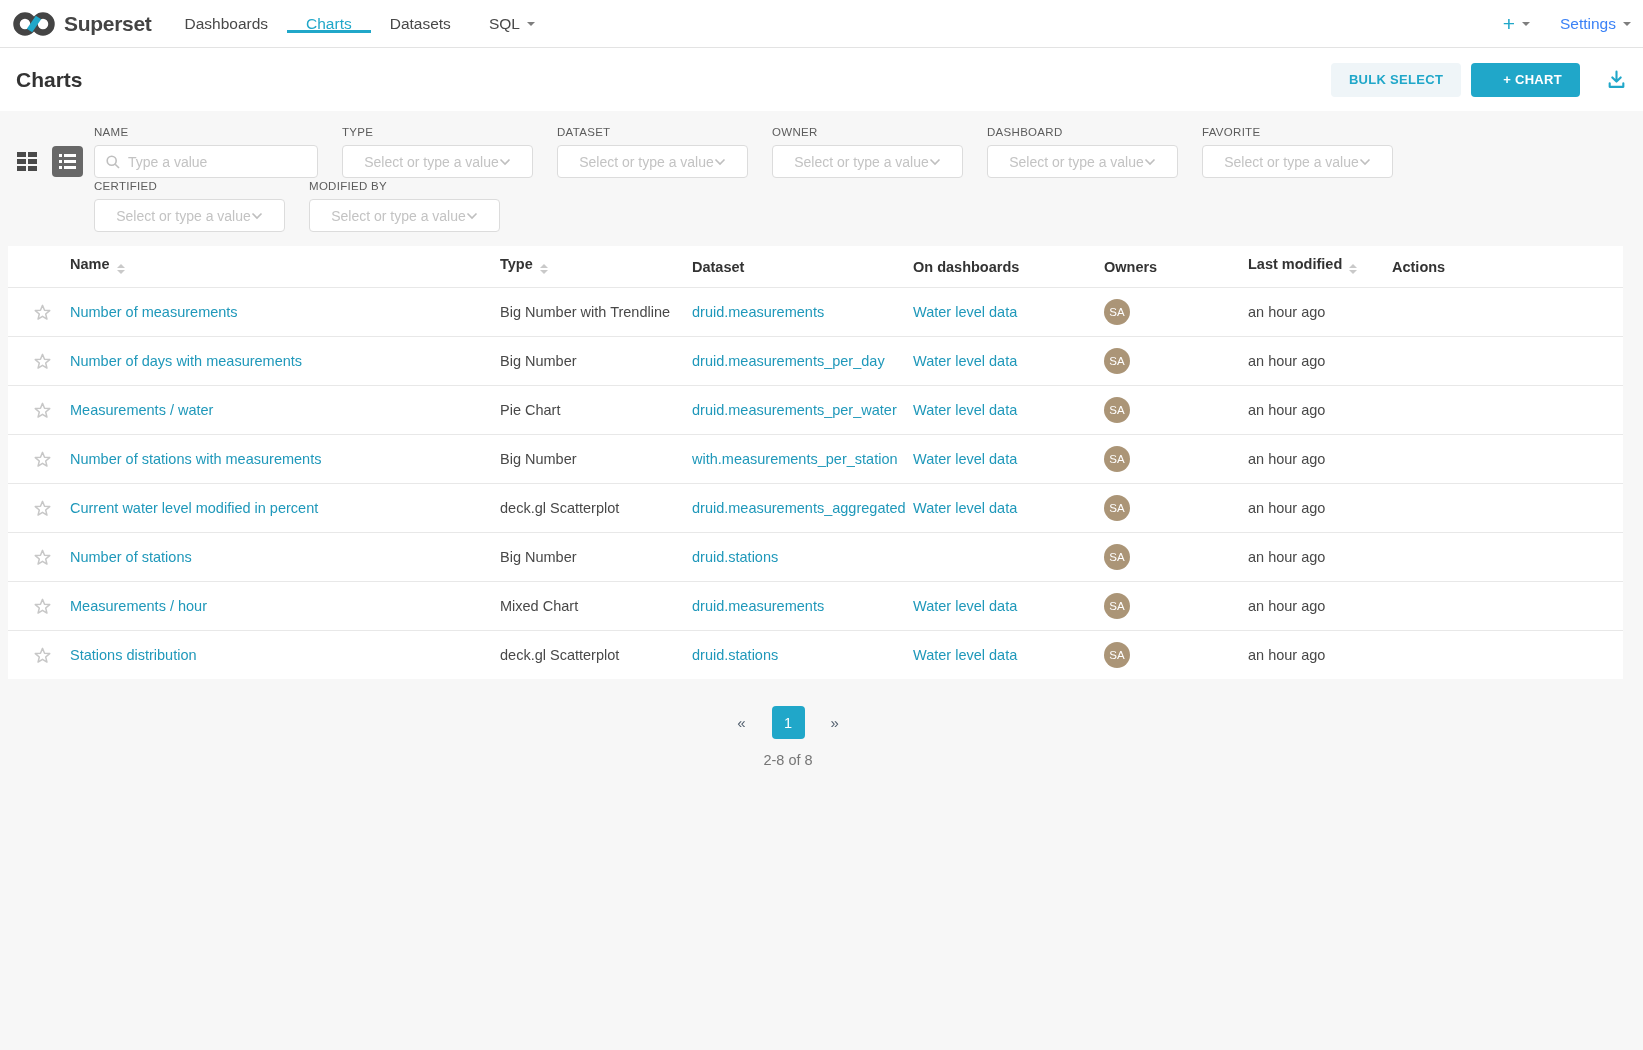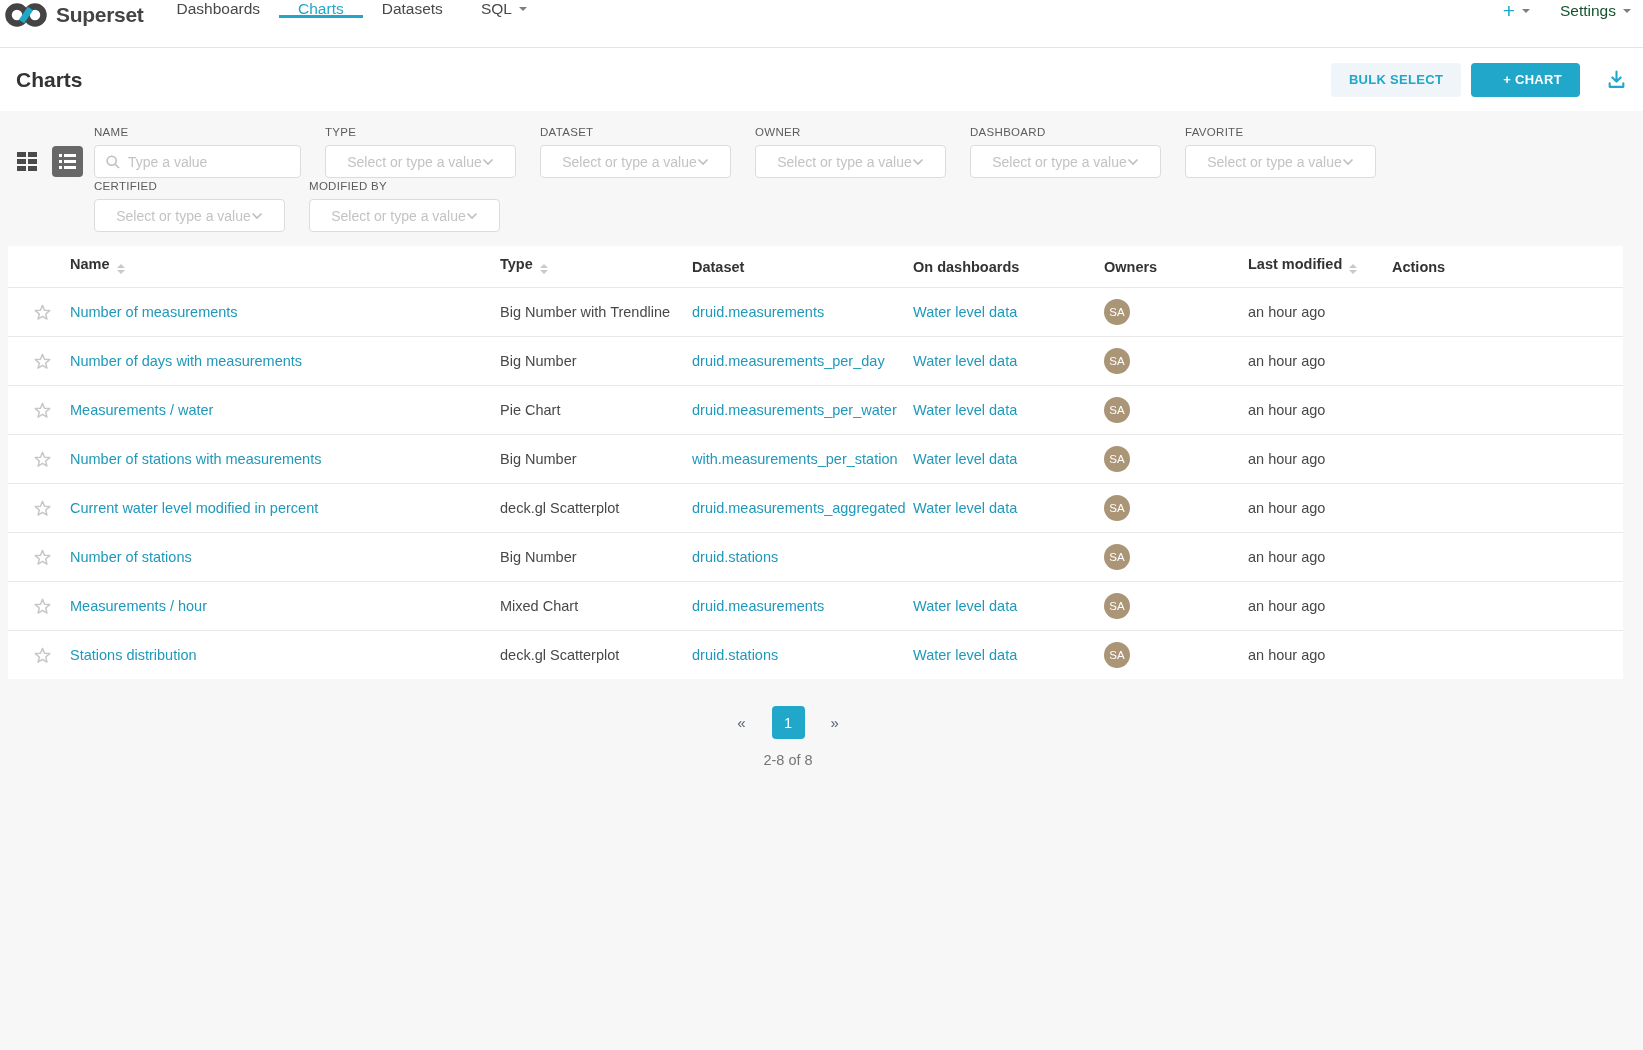--- a/index.html
+++ b/index.html
@@ -6,38 +6,38 @@
   body{
     width:1643px;height:1050px;overflow:hidden;position:relative;
     background:#F7F7F7;
     font-family:"Liberation Sans", sans-serif;
     color:#484848;
     -webkit-font-smoothing:antialiased;
   }
   
   .navbar{
     height:47px;background:#fff;border-bottom:1px solid #E3E3E3;
-    display:flex;align-items:flex-start;padding:0 10px 0 4px;
+    display:flex;align-items:center;padding:0 10px 0 12px;
   }
   .brand{display:flex;align-items:center;gap:8px;margin-right:14px;cursor:pointer;}
   .brand-name{font-size:21px;font-weight:bold;color:#444;letter-spacing:-0.3px;}
   .nav-items{display:flex;align-items:stretch;}
   .nav-item{
     display:flex;align-items:center;padding:0 19px;font-size:15.5px;color:#484848;
     cursor:pointer;position:relative;
   }
   .nav-item.active{color:var(--accent);box-shadow:inset 0 -3px 0 var(--accent);}
   .caret{
     display:inline-block;width:0;height:0;border:4px solid transparent;
     border-top-color:#7e7e7e;margin-left:7px;position:relative;top:2px;
   }
   .nav-right{margin-left:auto;display:flex;align-items:center;gap:0;}
   .plus-menu{display:flex;align-items:center;padding:0 14px;cursor:pointer;}
   .plus-glyph{color:var(--accent);font-size:21px;font-weight:400;line-height:1;}
-  .settings-menu{display:flex;align-items:center;padding:0 2px 0 16px;font-size:15.5px;color:#14532d;cursor:pointer;}
+  .settings-menu{display:flex;align-items:center;padding:0 2px 0 16px;font-size:15.5px;color:#3b82f6;cursor:pointer;}
   
   .subheader{
     height:63px;background:#fff;display:flex;align-items:center;padding:0 16px;
   }
   .page-title{font-size:21px;font-weight:bold;color:#333;}
   .subheader-actions{margin-left:auto;display:flex;align-items:center;}
   .btn{
     height:34px;border:none;border-radius:4px;font-family:inherit;
     font-size:13px;font-weight:bold;letter-spacing:0.3px;cursor:pointer;
     padding:0 18px;display:flex;align-items:center;
@@ -61,21 +61,21 @@
   .list-toggle .bar{width:12px;height:3px;background:#fff;}
   .filter-group{margin-right:24px;}
   .filter-label{
     font-size:11.5px;color:#5c5c5c;letter-spacing:0.3px;margin-bottom:7px;
     text-transform:uppercase;
   }
   .filter-control{
     height:33px;background:#fff;border:1px solid #DCDCDC;border-radius:4px;
     display:flex;align-items:center;padding:0 11px;box-sizing:border-box;cursor:pointer;
   }
-  .filter-control.search{width:207px;}
+  .filter-control.search{width:224px;}
   .filter-control.select{width:191px;justify-content:center;}
   .placeholder{font-size:14px;color:#C3C3C3;white-space:nowrap;overflow:hidden;}
   .filter-control.search .placeholder{margin-left:8px;}
   
   .list-table{
     width:1615px;margin:0 20px 0 8px;background:#fff;border-collapse:collapse;table-layout:fixed;
   }
   .list-table th{
     height:41px;text-align:left;font-size:14.5px;font-weight:bold;color:#333;
     vertical-align:middle;padding:0;white-space:nowrap;

